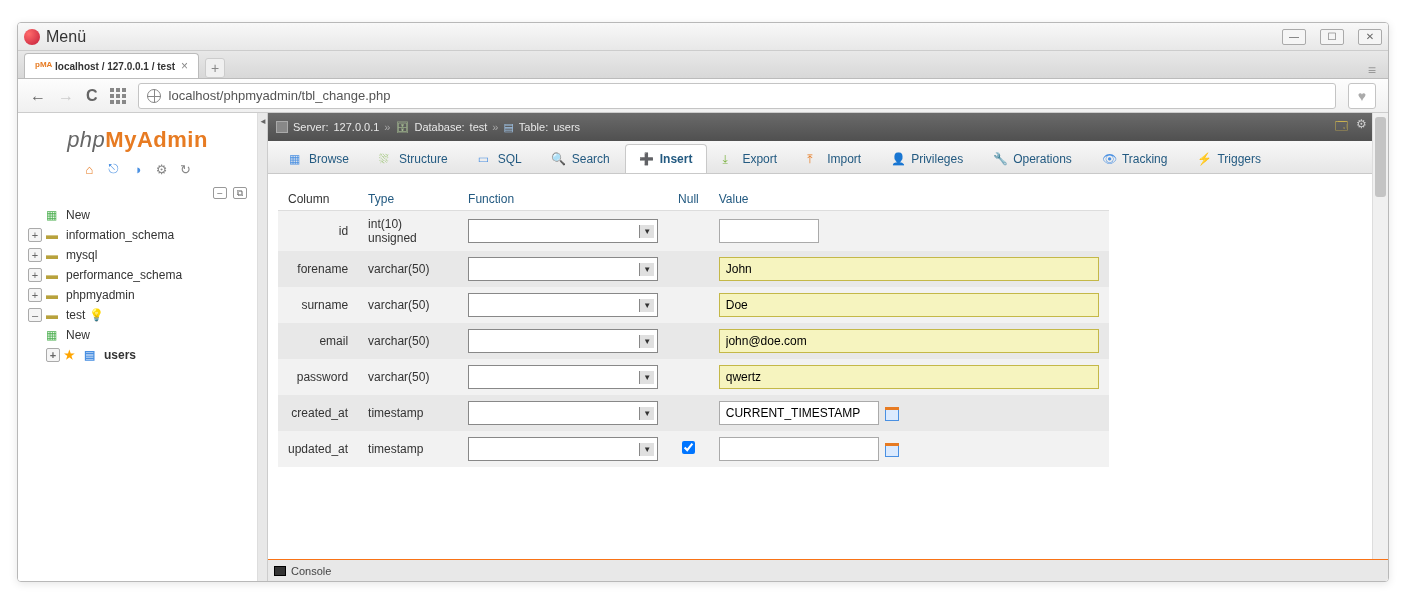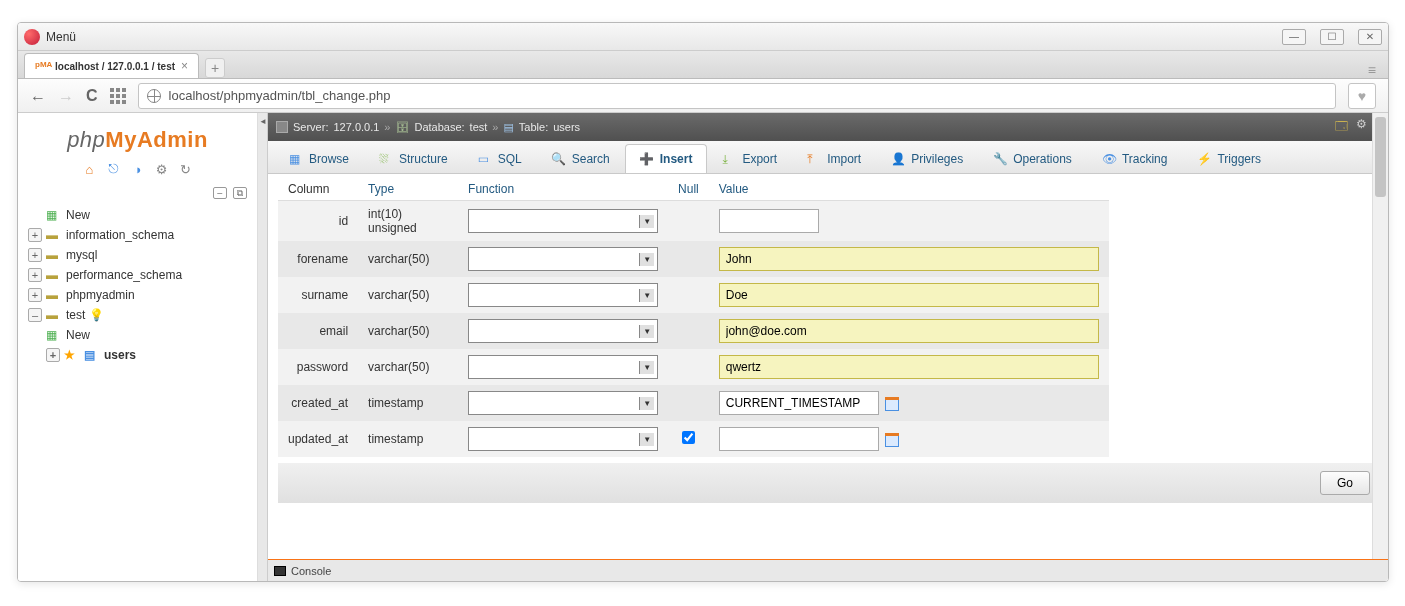--- a/index.html
+++ b/index.html
@@ -2,21 +2,21 @@
 <html><head>
 <meta charset="utf-8">
 <style>
 * { margin: 0; padding: 0; box-sizing: border-box; }
 body { font-family: sans-serif; font-size: 12px; background: #fff; width: 1405px; height: 606px; position: relative; overflow: hidden; }
 
 
 .browser-window { position: absolute; left: 17px; top: 22px; width: 1372px; height: 560px; border: 1px solid #b8b8b8; border-radius: 4px; background: #fff; box-shadow: 0 2px 8px rgba(0,0,0,0.1); overflow: hidden; }
 .titlebar { height: 28px; background: linear-gradient(#f8f8f8,#e8e8e8); border-bottom: 1px solid #ccc; display: flex; align-items: center; padding: 0 6px; }
 .opera-icon { width: 16px; height: 16px; border-radius: 50%; background: radial-gradient(circle at 30% 30%, #ff6b6b, #c41e3a); margin-right: 6px; }
-.menu-label { font-size: 12px; color: #333; }
+.menu-label { font-size: 16px; color: #333; }
 .win-controls { margin-left: auto; display: flex; gap: 14px; }
 .win-btn { width: 24px; height: 16px; border: 1px solid #aaa; border-radius: 2px; background: #f5f5f5; display: flex; align-items: center; justify-content: center; font-size: 10px; color: #666; cursor: pointer; }
 
 .tabstrip { height: 28px; background: linear-gradient(#e8e8e8,#d8d8d8); display: flex; align-items: flex-end; padding: 0 6px; border-bottom: 1px solid #bbb; }
 .tab-item { height: 25px; padding: 0 10px; background: #fff; border: 1px solid #bbb; border-bottom: none; border-radius: 4px 4px 0 0; display: flex; align-items: center; gap: 6px; position: relative; }
 .tab-favicon { width: 14px; height: 12px; display: inline-block; }
 .pma-fav { font-size: 8px; font-weight: bold; color: #e77b22; }
 .tab-title { font-size: 10px; color: #333; font-weight: bold; }
 .tab-close { font-size: 12px; color: #888; cursor: pointer; }
 .tab-add { width: 20px; height: 20px; margin-left: 6px; display: flex; align-items: center; justify-content: center; color: #888; cursor: pointer; border: 1px solid #ccc; border-radius: 3px; background: #f0f0f0; font-size: 14px; }
@@ -72,21 +72,21 @@
 .breadcrumb .bc-icons { margin-left:auto; display:flex; gap:8px; }
 .breadcrumb .bc-icons span { cursor:pointer; color:#ccc; font-size:12px; }
 
 .pma-tabs { background: linear-gradient(#f8f8f8,#e6e6e6); border-bottom: 1px solid #c9c9c9; display: flex; padding: 3px 6px 0; }
 .pma-tab { padding: 7px 14px; border: 1px solid transparent; border-bottom: none; display:flex; align-items:center; gap:6px; cursor:pointer; color:#235a81; font-size:12px; border-radius: 4px 4px 0 0; }
 .pma-tab.active { background: #fff; border-color: #c9c9c9; color:#235a81; font-weight:bold; }
 .pma-tab .ticon { width:14px; height:14px; display:inline-block; }
 
 
 .insert-area { flex: 1; overflow: auto; background: #fff; padding: 0 10px; position: relative; }
-.ins-table { width: auto; border-collapse: collapse; margin-top: 4px; }
+.ins-table { width: auto; border-collapse: collapse; margin-top: 14px; }
 .ins-table th { text-align: left; padding: 4px 10px; font-weight: normal; color: #235a81; background: #fff; border-bottom: 1px solid #ddd; }
 .ins-table th.col-column { color:#333; }
 .ins-table td { padding: 6px 10px; vertical-align: middle; }
 .ins-table tr.odd td { background: #e8e8e8; }
 .ins-table tr.even td { background: #f2f2f2; }
 .col-column { width: 80px; text-align: right; color: #333; }
 .col-type { width: 100px; color: #333; }
 .col-function { width: 200px; }
 .col-null { width: 40px; text-align:center; }
 .col-value { width: 400px; }
@@ -347,23 +347,20 @@
                 </tr>
                 <tr class="even">
                   <td class="col-column">updated_at</td>
                   <td class="col-type">timestamp</td>
                   <td class="col-function"><div class="fn-wrap"><select class="fn-select"><option></option></select></div></td>
                   <td class="col-null"><input type="checkbox" checked="" style=""></td>
                   <td class="col-value"><input type="text" class="val-input mid" style=""><span class="cal-icon"></span></td>
                 </tr>
               </tbody>
           </table>
-          <div class="go-row">
-            <button class="go-btn">Go</button>
-          </div>
         </div>
 
         <div class="console-bar">
           <div class="c-icon"></div>
           <span>Console</span>
         </div>
 
         <div class="right-scroll">
           <div class="arrow up">▲</div>
           <div class="thumb"></div>

